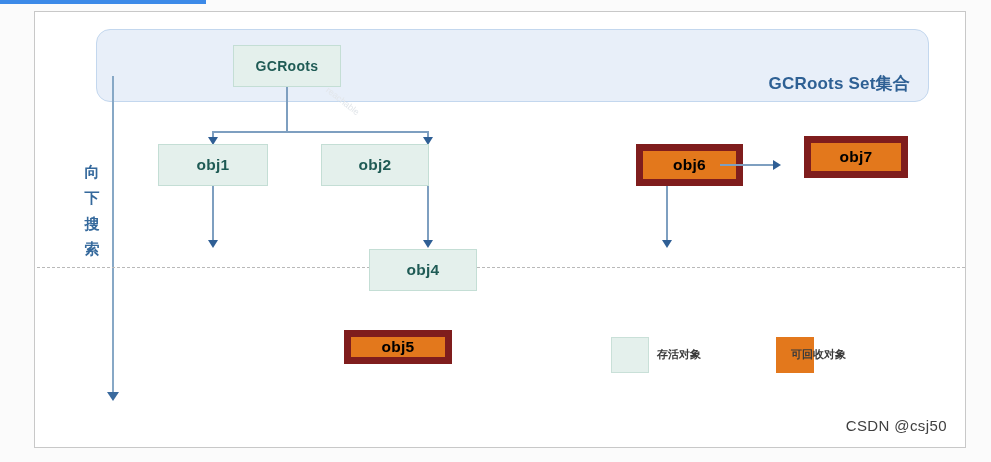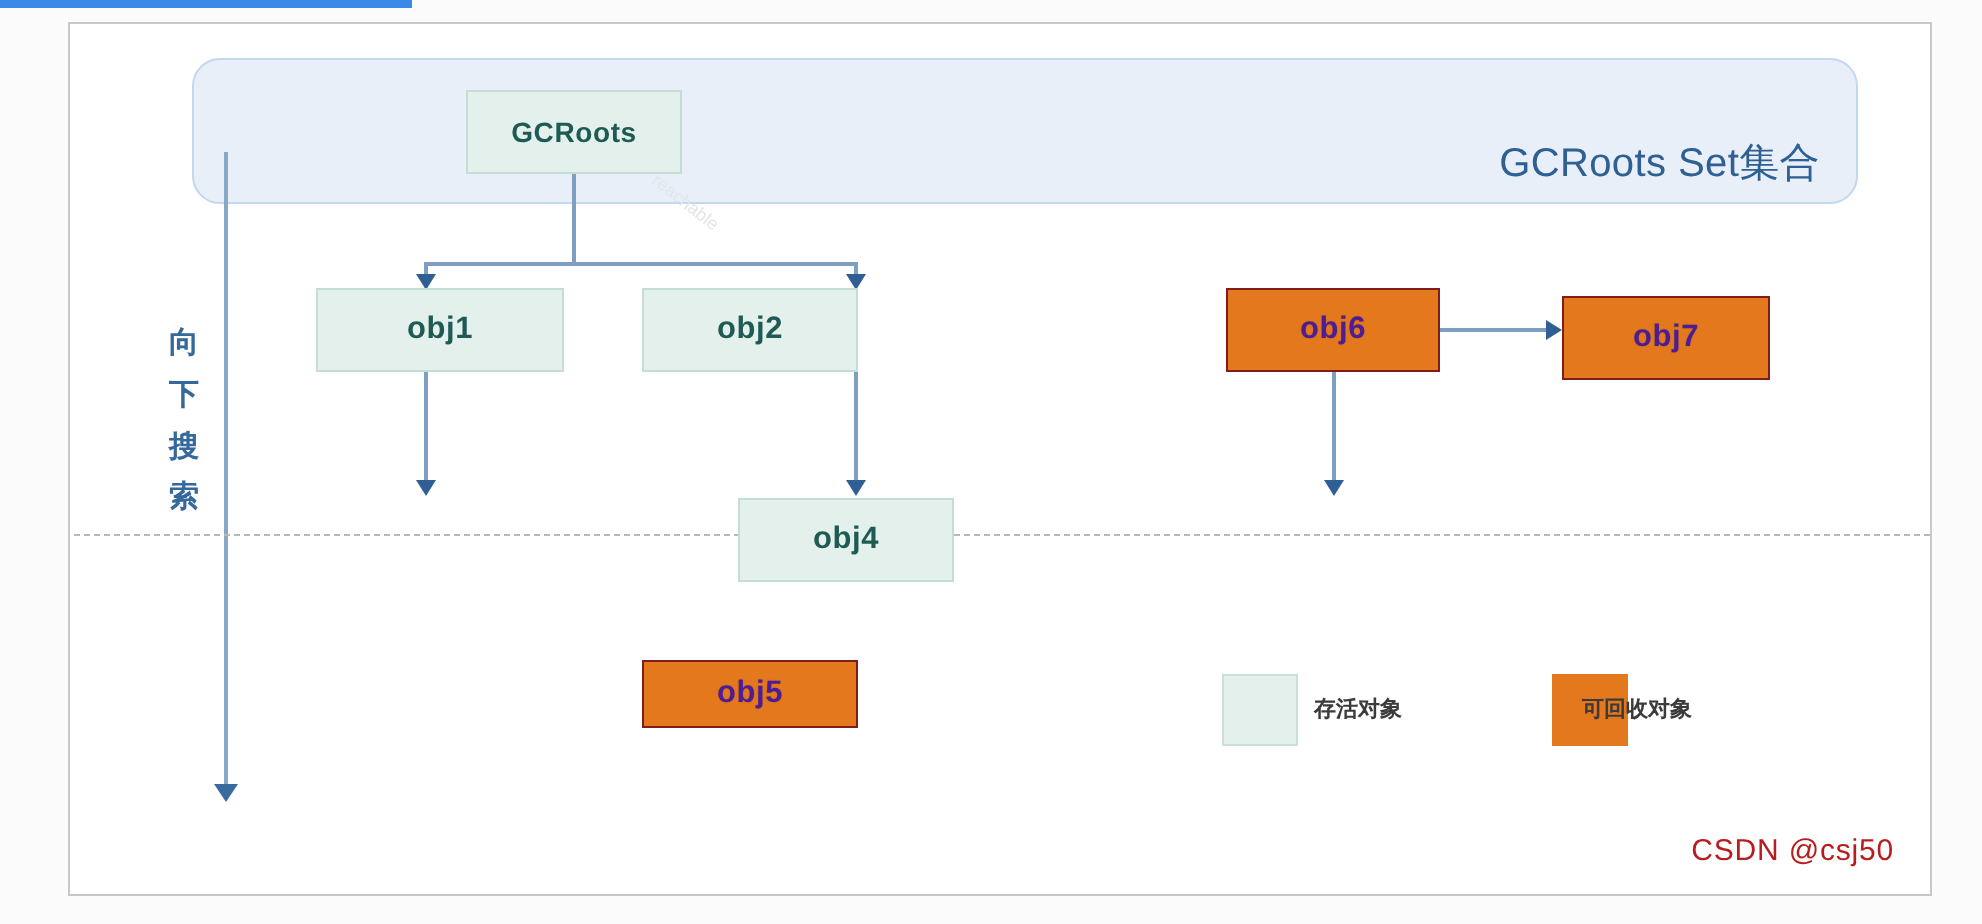--- a/index.html
+++ b/index.html
@@ -48,22 +48,22 @@
     height: 73px;
     background: #e8eff9;
     border: 1px solid #c3d7ee;
     border-radius: 14px;
     box-sizing: border-box;
   }
   .gcroots-set-label {
     position: absolute;
     right: 18px;
     bottom: 6px;
-    font-size: 20px;
-    font-weight: normal;
+    font-size: 17px;
+    font-weight: bold;
     color: #2e6094;
     letter-spacing: .2px;
     white-space: nowrap;
   }
   
   .node {
     position: absolute;
     box-sizing: border-box;
     display: flex;
     align-items: center;
@@ -72,23 +72,24 @@
     font-weight: bold;
     letter-spacing: .3px;
   }
   .node.live {
     background: #e4f0ec;
     border: 1px solid #c4ded5;
     color: #1f5b55;
   }
   .node.garbage {
     background: #e3781c;
-    border: 1px solid #7f1d1d;
-    color: #4c1d95;
+    border: 7px solid #7f1d1d;
+    color: #000000;
     text-shadow: 0 0 1px rgba(0,0,0,.12);
+    margin-left: 23px;
   }
   .node.root {
     font-size: 14px;
   }
   
   .axis-line {
     position: absolute;
     left: 77px;
     top: 64px;
     width: 2px;
@@ -175,21 +176,21 @@
     color: #3b3b3b;
     white-space: nowrap;
     text-align: center;
   }
   
   .watermark {
     position: absolute;
     right: 18px;
     bottom: 13px;
     font-size: 15px;
-    color: #b91c1c;
+    color: #404040;
     letter-spacing: .4px;
     white-space: nowrap;
   }
   
   .artifact {
     position: absolute;
     left: 288px;
     top: 84px;
     font-size: 9px;
     color: #e2e6ea;
@@ -225,35 +226,35 @@
     <div class="node live root" style="left:198px; top:33px; width:108px; height:42px;">GCRoots</div>
 
     <div class="conn-v" style="left:251px; top:75px; height:44px;"></div>
     <div class="conn-h" style="left:177px; top:119px; width:216px;"></div>
     <div class="conn-v" style="left:177px; top:119px; height:12px;"></div>
     <div class="arrow-down" style="left:173px; top:125px;"></div>
     <div class="conn-v" style="left:392px; top:119px; height:12px;"></div>
     <div class="arrow-down" style="left:388px; top:125px;"></div>
     <div class="artifact">reachable</div>
 
-    <div class="node live" style="left:123px; top:132px; width:124px; height:42px;">obj1</div>
+    <div class="node live" style="left:123px; top:132px; width:110px; height:42px;">obj1</div>
     <div class="node live" style="left:286px; top:132px; width:108px; height:42px;">obj2</div>
 
     <div class="conn-v" style="left:177px; top:174px; height:56px;"></div>
     <div class="arrow-down" style="left:173px; top:228px;"></div>
 
     <div class="conn-v" style="left:392px; top:174px; height:56px;"></div>
     <div class="arrow-down" style="left:388px; top:228px;"></div>
 
     <div class="node live" style="left:286px; top:237px; width:108px; height:42px;margin-left:48px;">obj4</div>
 
     <div class="node garbage" style="left:286px; top:318px; width:108px; height:34px;">obj5</div>
 
     <div class="node garbage" style="left:578px; top:132px; width:107px; height:42px;">obj6</div>
-    <div class="node garbage" style="left:746px; top:136px; width:104px; height:42px;">obj7</div>
+    <div class="node garbage" style="left:746px; top:124px; width:104px; height:42px;">obj7</div>
     <div class="conn-h" style="left:685px; top:152px; width:54px;"></div>
     <div class="arrow-right" style="left:738px; top:148px;"></div>
 
     <div class="conn-v" style="left:631px; top:174px; height:56px;"></div>
     <div class="arrow-down" style="left:627px; top:228px;"></div>
 
     <div class="legend-swatch live" style="left:576px; top:325px;"></div>
     <div class="legend-text" style="left:622px; top:335px;">存活对象</div>
     <div class="legend-swatch garbage" style="left:741px; top:325px;"></div>
     <div class="legend-text" style="left:756px; top:335px;">可回收对象</div>

